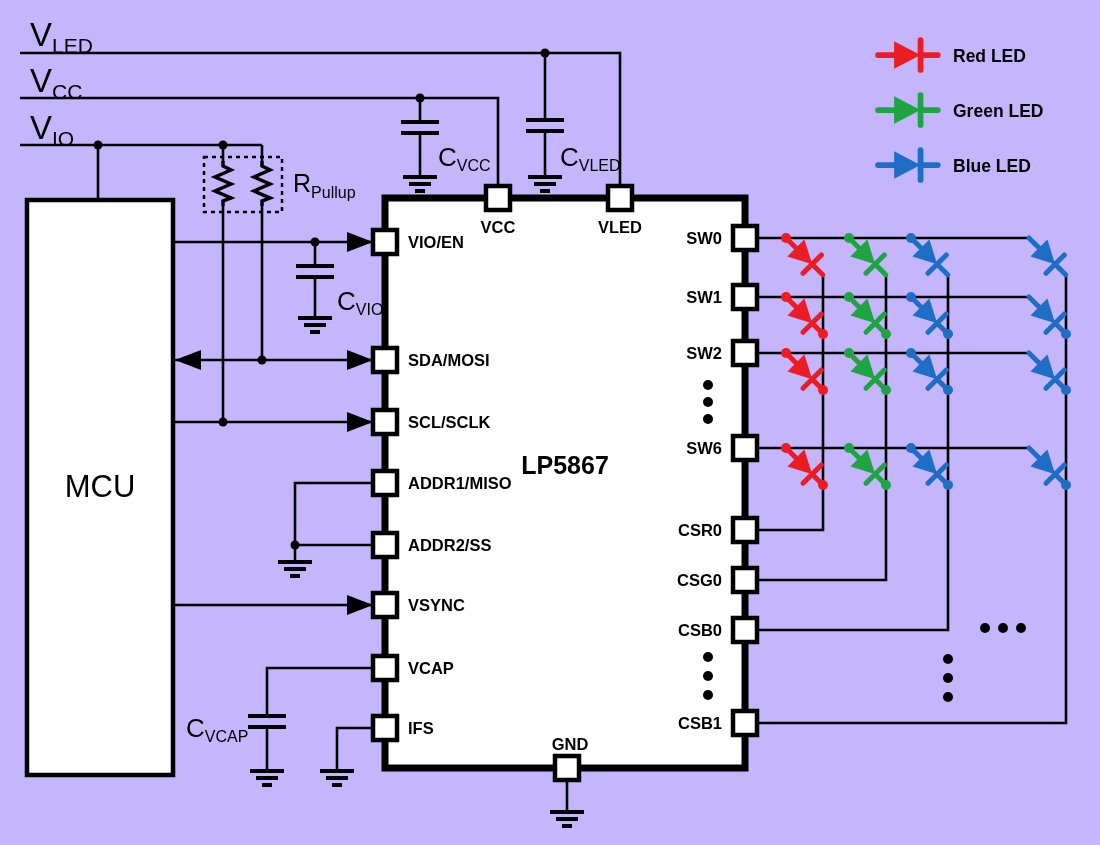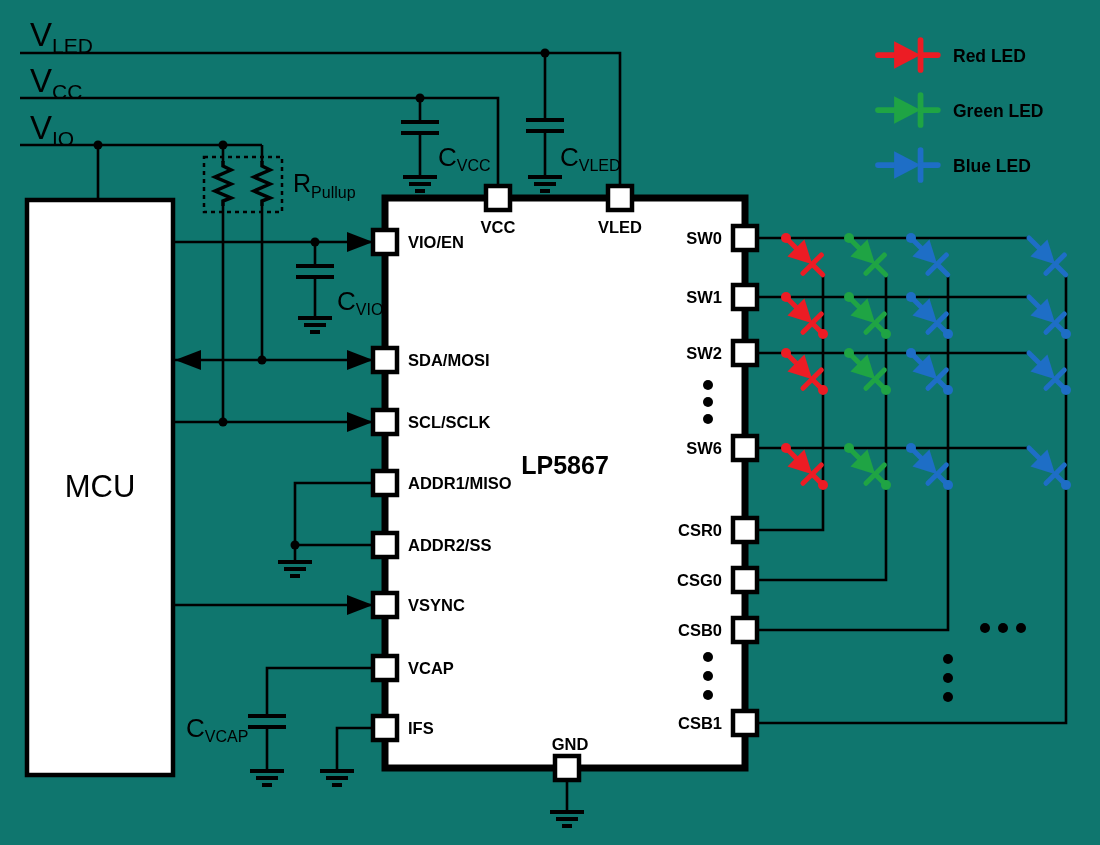--- a/index.html
+++ b/index.html
@@ -1,16 +1,16 @@
 <!DOCTYPE html>
 <html><head>
 <meta charset="utf-8">
 <style>
   html,body{margin:0;padding:0;background:#fff;}
-  #canvas{width:1100px;height:845px;background:#0f766e;position:relative;overflow:hidden;
+  #canvas{width:1100px;height:845px;background:#c4b5fd;position:relative;overflow:hidden;
           font-family:"Liberation Sans", sans-serif;}
   svg text{fill:#000;font-family:"Liberation Sans", sans-serif;}
   .wire{stroke:#000;stroke-width:2.6;fill:none;}
   .thick{stroke:#000;fill:#fff;}
   .pinlbl{font-size:16.5px;font-weight:bold;}
   .vlabel{font-size:33px;}
   .vlabel .sub{font-size:21px;}
   .clabel{font-size:26px;}
   .clabel .sub{font-size:16px;}
   .rlabel{font-size:25px;}

